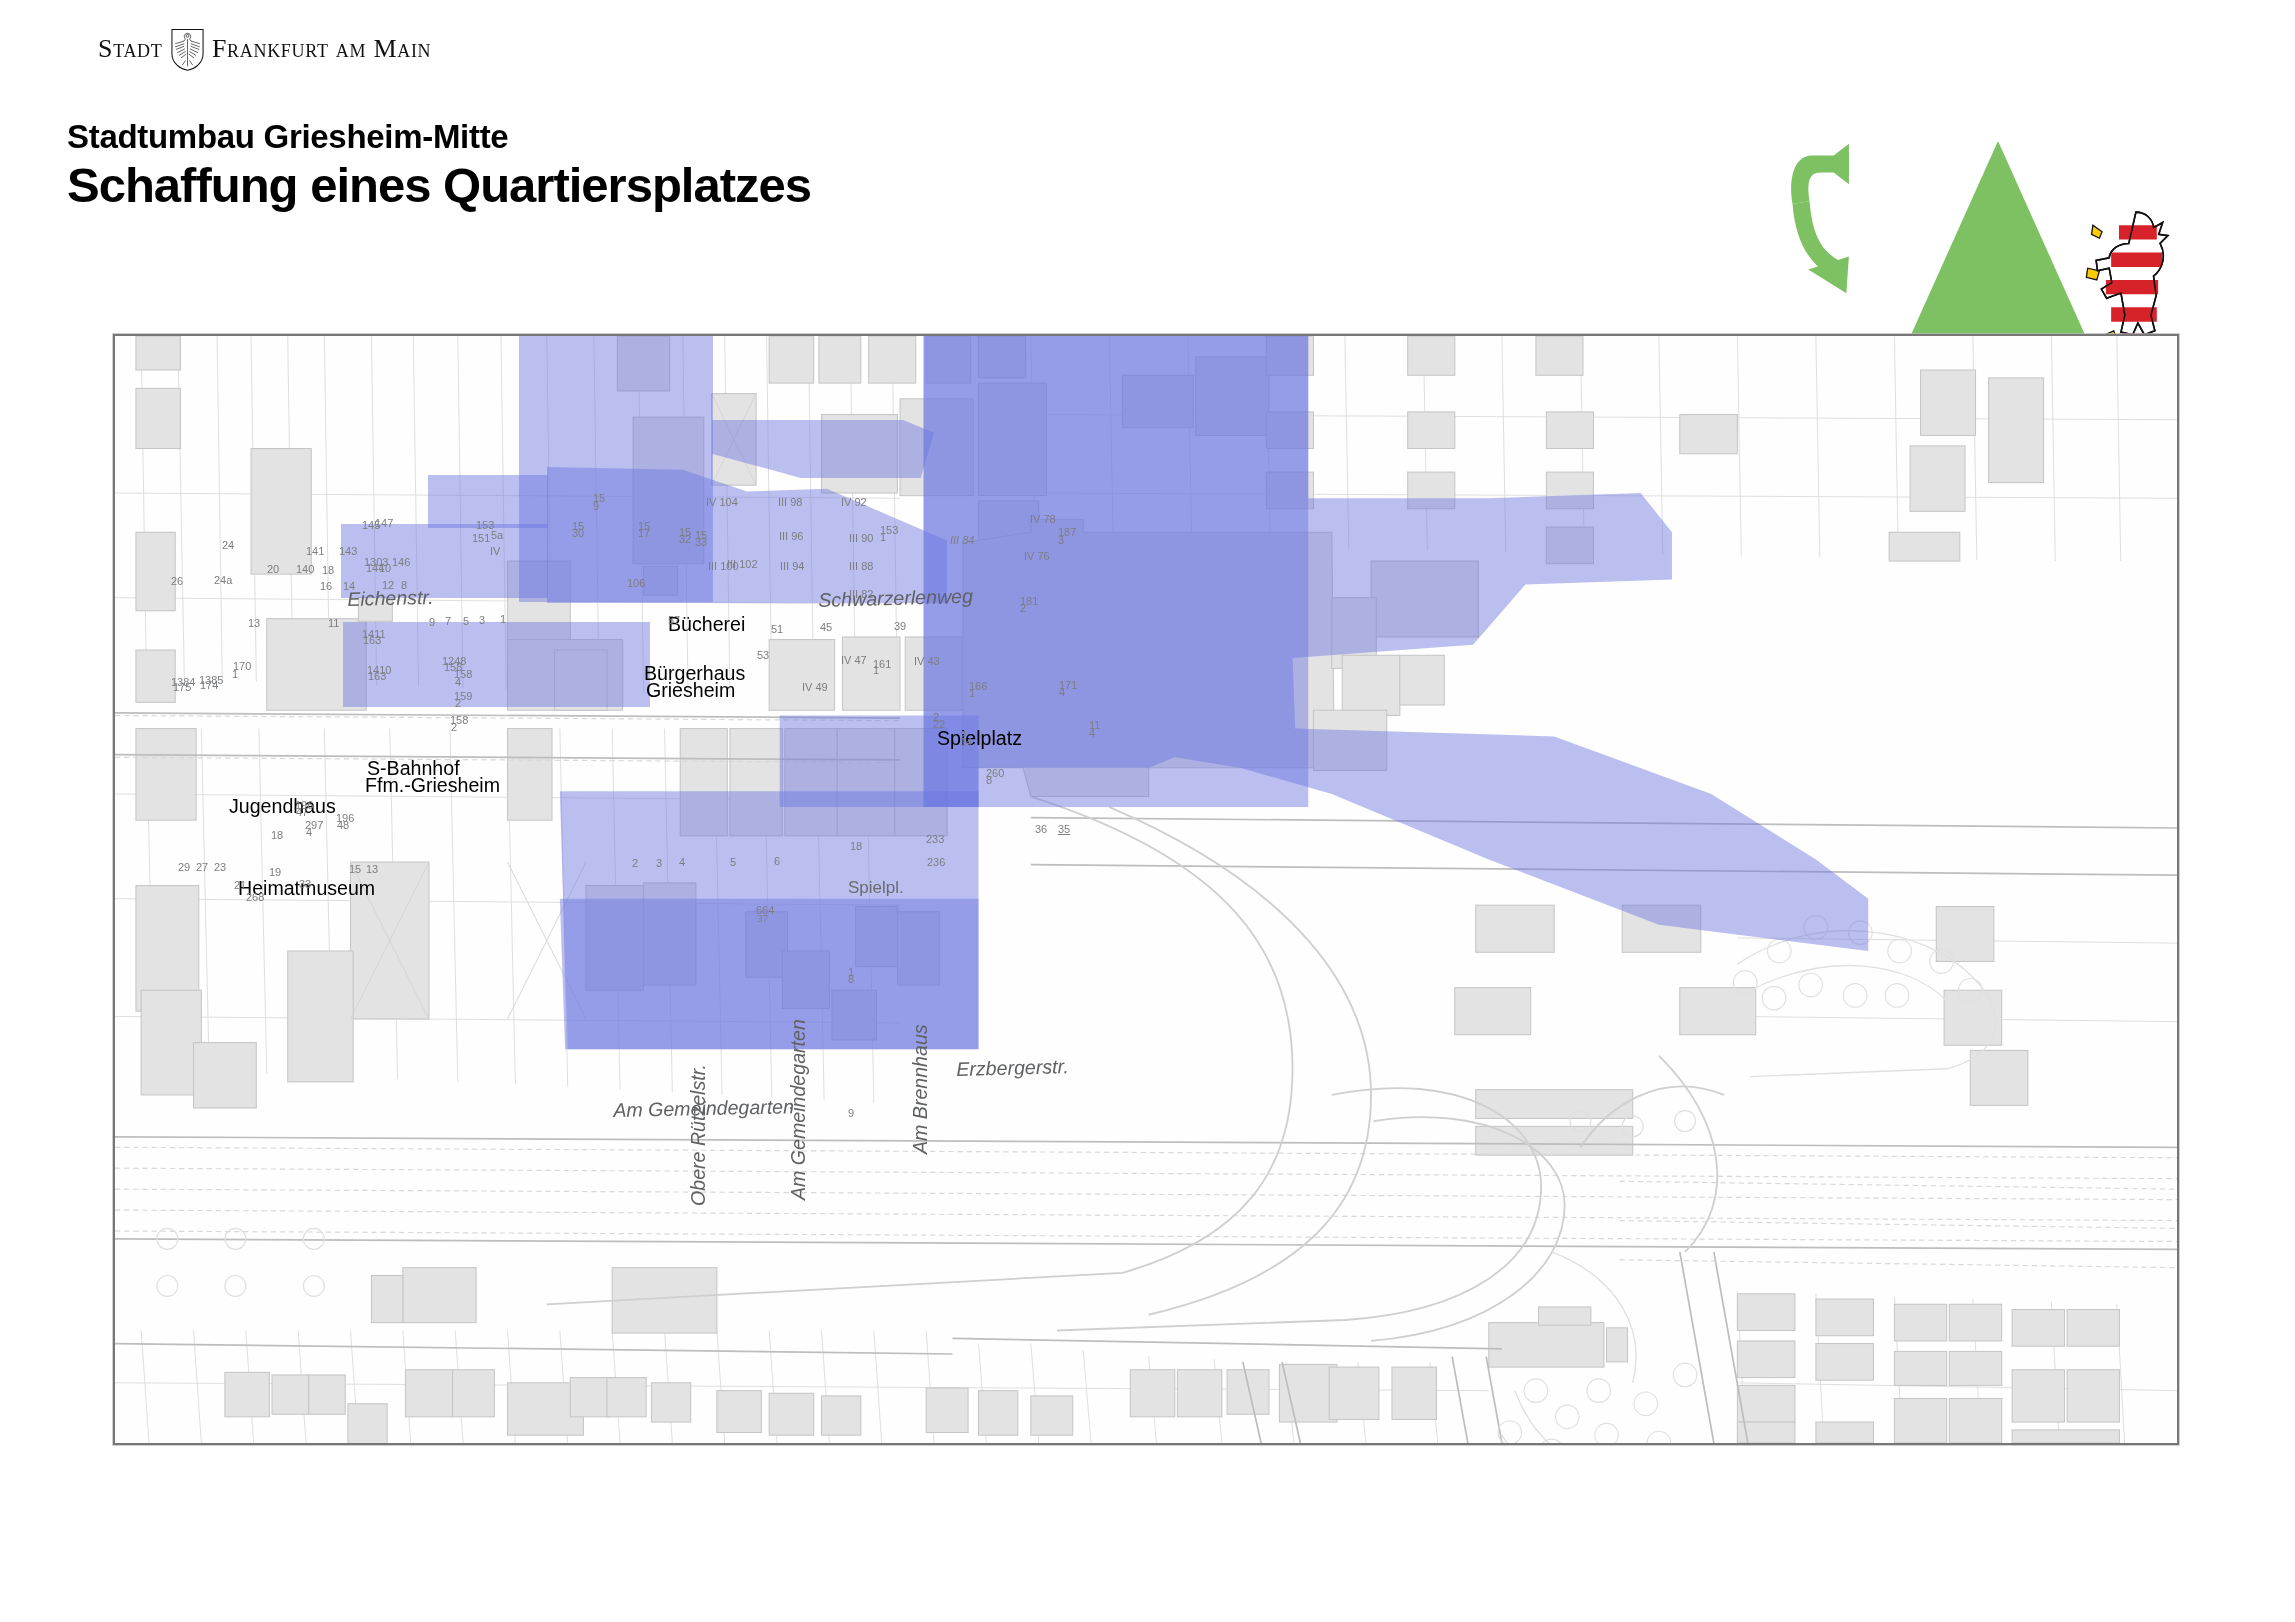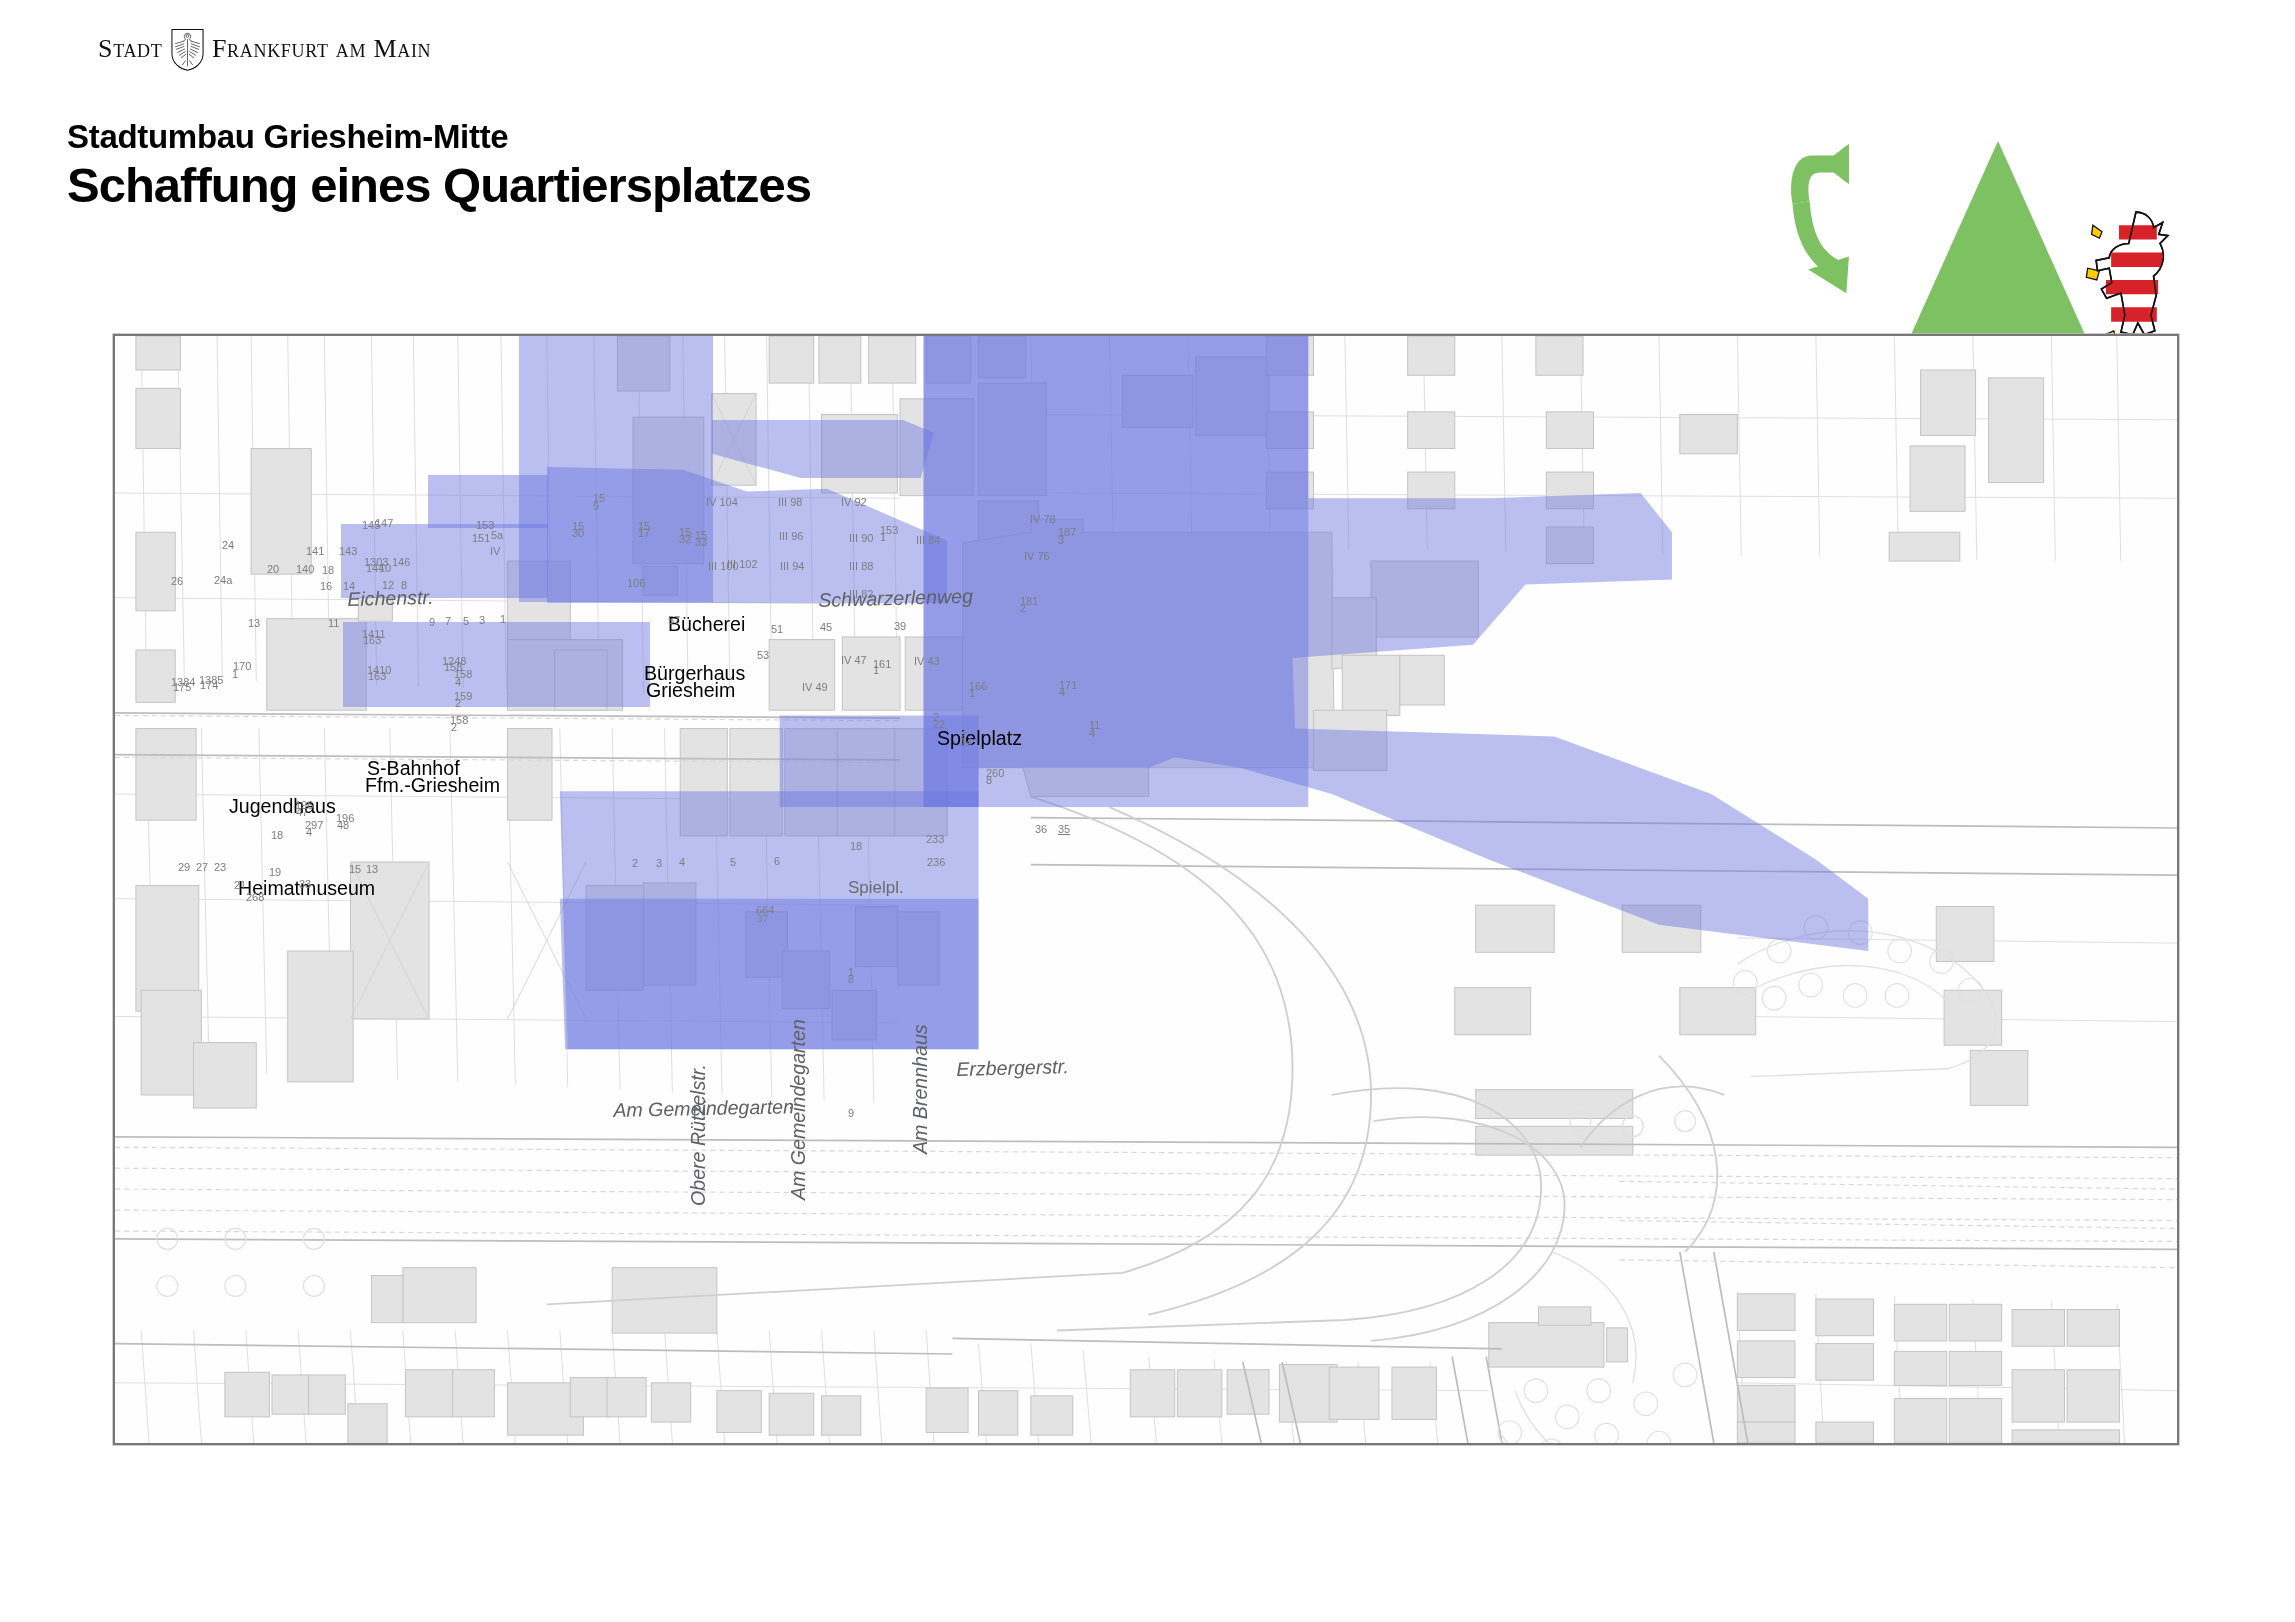--- a/index.html
+++ b/index.html
@@ -558,21 +558,21 @@
       <div class="mlabel hnum" style="left: 512px; top: 241px;">106</div>
       <div class="mlabel hnum" style="left: 663px; top: 160px;">III 98</div>
       <div class="mlabel hnum" style="left: 664px; top: 194px;">III 96</div>
       <div class="mlabel hnum" style="left: 665px; top: 224px;">III 94</div>
       <div class="mlabel hnum" style="left: 726px; top: 160px; text-align: center;">IV 92</div>
       <div class="mlabel hnum" style="left: 734px; top: 196px;">III 90</div>
       <div class="mlabel hnum" style="left: 734px; top: 224px;">III 88</div>
       <div class="mlabel hnum" style="left: 734px; top: 252px;">III 82</div>
       <div class="mlabel hnum" style="left: 765px; top: 188px;">153</div>
       <div class="mlabel hnum" style="left: 765px; top: 195px;">1</div>
-      <div class="mlabel hnum" style="left: 801px; top: 198px;">III 84</div>
+      <div class="mlabel hnum" style="left: 835px; top: 198px; font-style: italic;">III 84</div>
       <div class="mlabel hnum" style="left: 915px; top: 177px;">IV 78</div>
       <div class="mlabel hnum" style="left: 909px; top: 214px;">IV 76</div>
       <div class="mlabel hnum" style="left: 943px; top: 190px;">187</div>
       <div class="mlabel hnum" style="left: 943px; top: 198px;">3</div>
       <div class="mlabel hnum" style="left: 905px; top: 259px;">181</div>
       <div class="mlabel hnum" style="left: 905px; top: 266px;">2</div>
       <div class="mlabel hnum" style="left: 553px; top: 278px;">57</div>
       <div class="mlabel hnum" style="left: 656px; top: 287px;">51</div>
       <div class="mlabel hnum" style="left: 642px; top: 313px;">53</div>
       <div class="mlabel hnum" style="left: 705px; top: 285px;">45</div>

